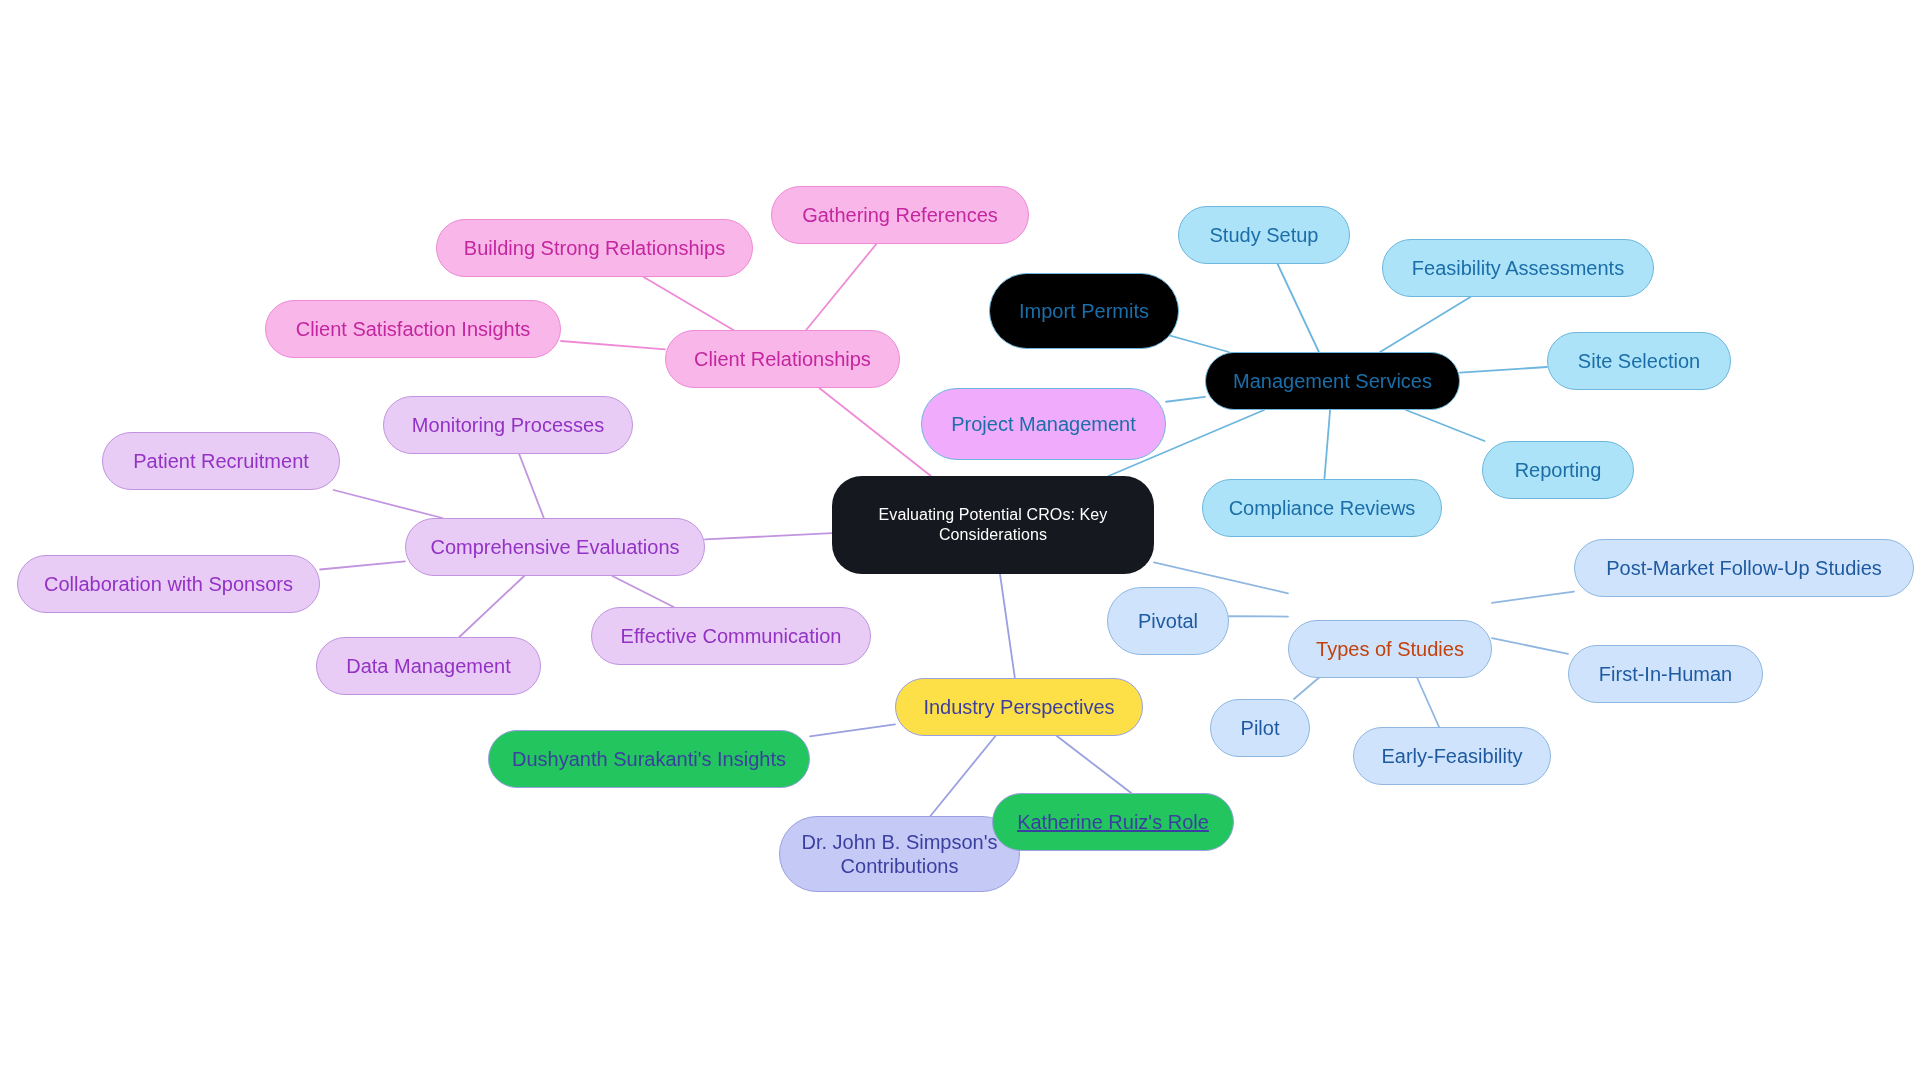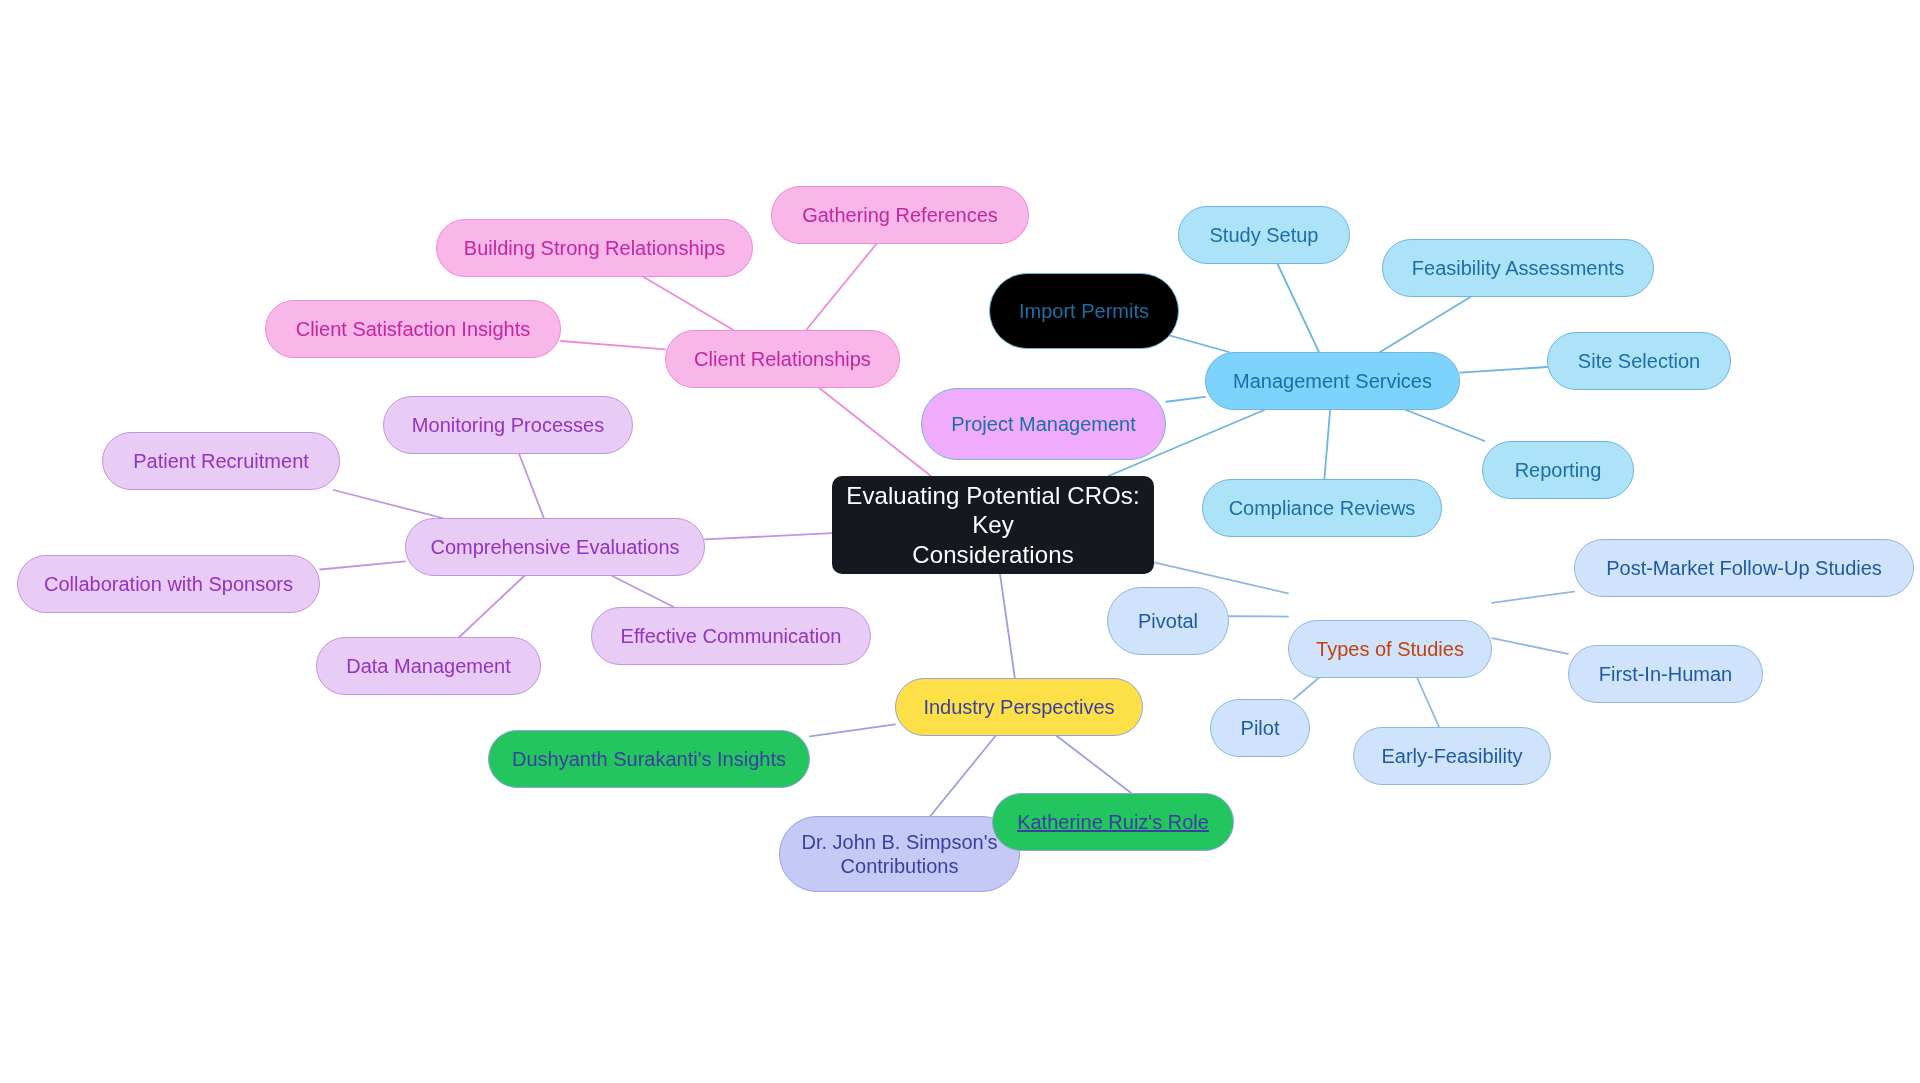--- a/index.html
+++ b/index.html
@@ -33,23 +33,23 @@
     justify-content: center;
     text-align: center;
     border-radius: 999px;
     border-style: solid;
     border-width: 1.6px;
     line-height: 1.22;
     padding: 4px 10px;
     white-space: pre-line;
   }
   .node.root {
-    border-radius: 10px;
+    border-radius: 30px;
     border-width: 0;
-    font-size: 24px;
+    font-size: 16px;
     color: #ffffff;
     background: #15191f;
     letter-spacing: 0.1px;
   }
   .node.branch { font-size: 20px; }
 </style>
 </head>
 <body>
 
 <div id="canvas">
@@ -79,21 +79,21 @@
       <line x1="524.1722689075631" y1="576" x2="459.327731092437" y2="637" stroke="#c294e0" stroke-width="1.8" stroke-linecap="round"></line>
       <line x1="612.3483146067416" y1="576" x2="673.6516853932584" y2="607" stroke="#c294e0" stroke-width="1.8" stroke-linecap="round"></line>
       <line x1="930.8644578313254" y1="476" x2="819.2740963855422" y2="388" stroke="#ef8ad6" stroke-width="1.8" stroke-linecap="round"></line>
       <line x1="806.1631944444445" y1="330" x2="876.3368055555555" y2="244" stroke="#ef8ad6" stroke-width="1.8" stroke-linecap="round"></line>
       <line x1="733.3828828828829" y1="330" x2="643.6171171171171" y2="277" stroke="#ef8ad6" stroke-width="1.8" stroke-linecap="round"></line>
       <line x1="665" y1="349.4600811907984" x2="561" y2="341.01623815967525" stroke="#ef8ad6" stroke-width="1.8" stroke-linecap="round"></line>
     </svg>
   <div id="node-layer">
       <div class="node root" style="left: 832px; top: 476px; width: 322px; height: 98px; background: rgb(21, 25, 31); color: rgb(255, 255, 255);">Evaluating Potential CROs: Key
 Considerations</div>
-      <div class="node branch" style="left: 1205px; top: 352px; width: 255px; height: 58px; background: #7dd3fc; color: rgb(27, 110, 168); border-color: rgb(109, 182, 221);">Management Services</div>
+      <div class="node branch" style="left: 1205px; top: 352px; width: 255px; height: 58px; background: #000000; color: rgb(27, 110, 168); border-color: rgb(109, 182, 221);">Management Services</div>
       <div class="node branch" style="left: 1178px; top: 206px; width: 172px; height: 58px; background: rgb(173, 227, 248); color: rgb(27, 110, 168); border-color: rgb(109, 182, 221);">Study Setup</div>
       <div class="node branch" style="left: 1382px; top: 239px; width: 272px; height: 58px; background: rgb(173, 227, 248); color: rgb(27, 110, 168); border-color: rgb(109, 182, 221);">Feasibility Assessments</div>
       <div class="node branch" style="left: 1547px; top: 332px; width: 184px; height: 58px; background: rgb(173, 227, 248); color: rgb(27, 110, 168); border-color: rgb(109, 182, 221);">Site Selection</div>
       <div class="node branch" style="left: 1482px; top: 441px; width: 152px; height: 58px; background: rgb(173, 227, 248); color: rgb(27, 110, 168); border-color: rgb(109, 182, 221);">Reporting</div>
       <div class="node branch" style="left: 1202px; top: 479px; width: 240px; height: 58px; background: rgb(173, 227, 248); color: rgb(27, 110, 168); border-color: rgb(109, 182, 221); text-align: right;">Compliance Reviews</div>
       <div class="node branch" style="left: 921px; top: 388px; width: 245px; height: 72px; background: #f0abfc; color: rgb(27, 110, 168); border-color: rgb(109, 182, 221);">Project Management</div>
       <div class="node branch" style="left: 989px; top: 273px; width: 190px; height: 76px; background: #000000; color: rgb(27, 110, 168); border-color: rgb(109, 182, 221);">Import Permits</div>
       <div class="node branch" style="left: 1288px; top: 588px; width: 204px; height: 58px; background: rgb(207, 228, 252); color: #c2410c; border-color: rgb(143, 183, 224); margin-top: 32px;">Types of Studies</div>
       <div class="node branch" style="left: 1574px; top: 539px; width: 340px; height: 58px; background: rgb(207, 228, 252); color: rgb(31, 90, 160); border-color: rgb(143, 183, 224);">Post-Market Follow-Up Studies</div>
       <div class="node branch" style="left: 1568px; top: 645px; width: 195px; height: 58px; background: rgb(207, 228, 252); color: rgb(31, 90, 160); border-color: rgb(143, 183, 224);">First-In-Human</div>

